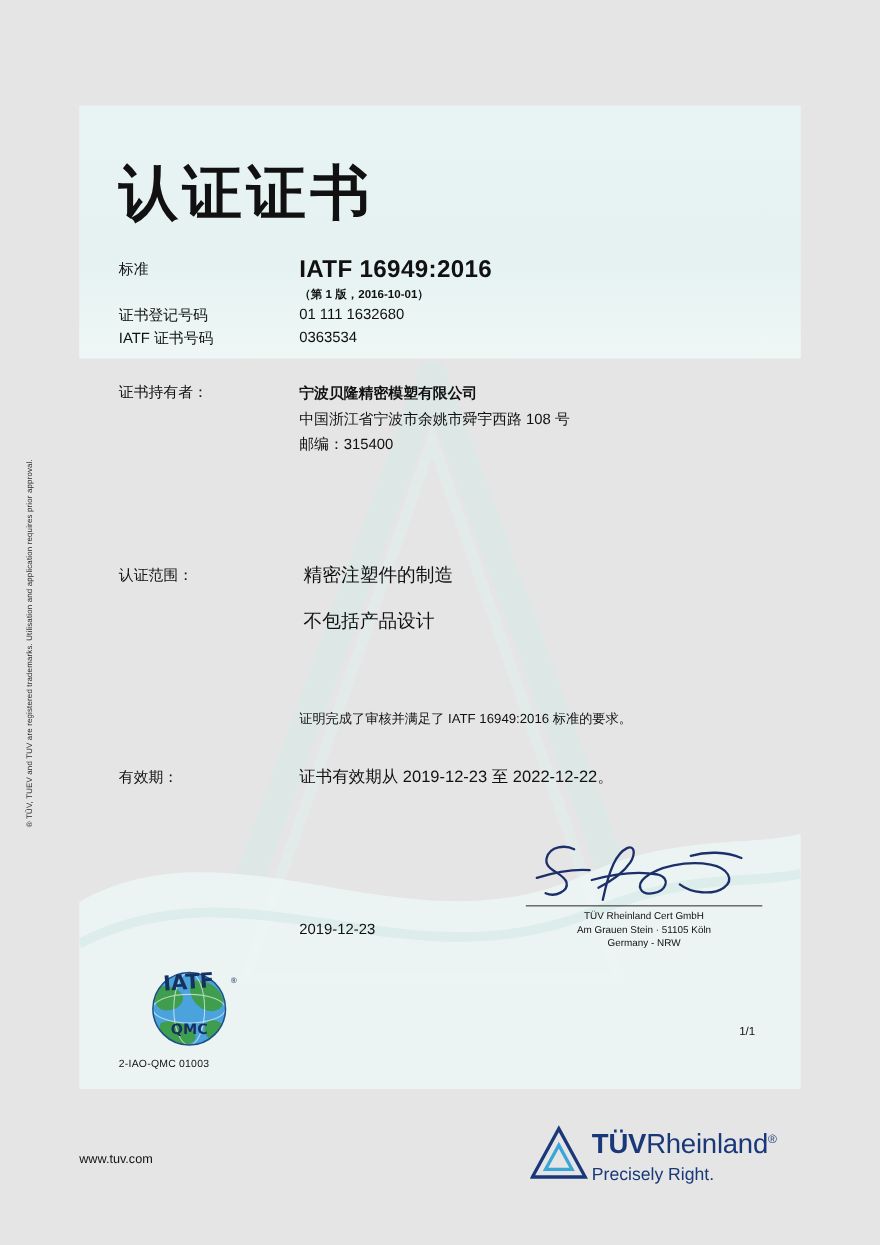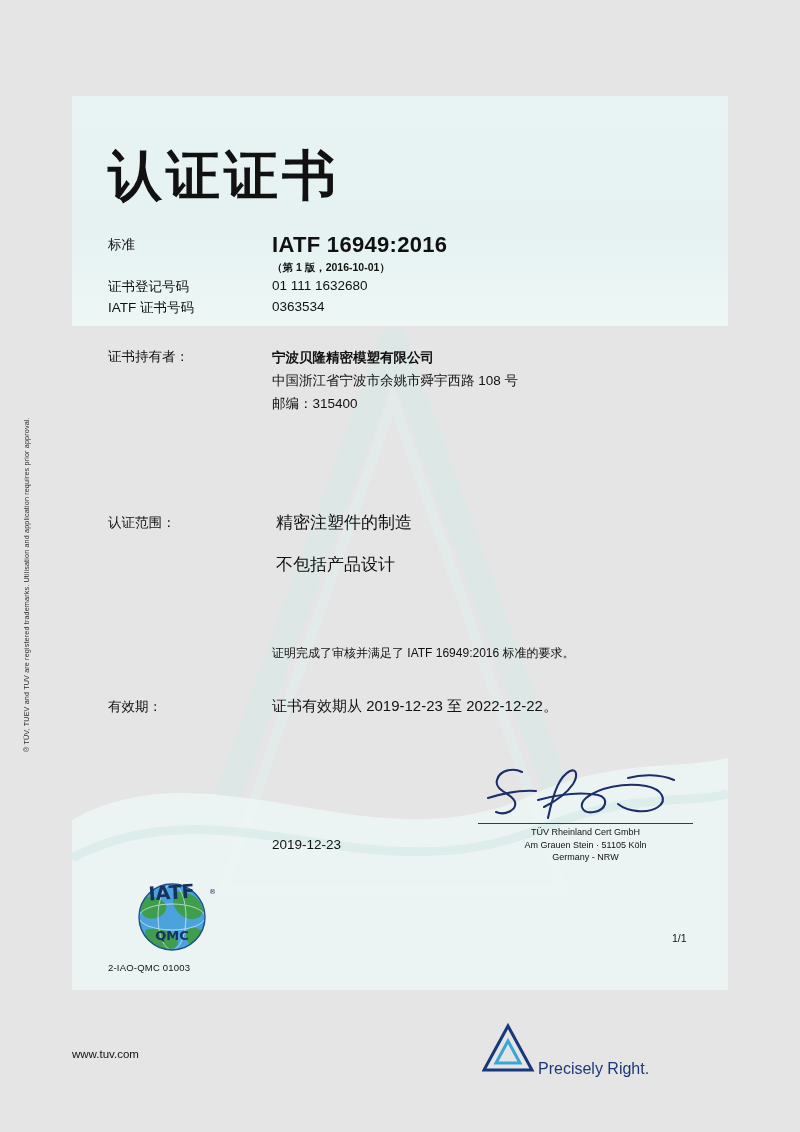--- a/index.html
+++ b/index.html
@@ -338,15 +338,18 @@
   <div class="seal-code">2-IAO-QMC 01003</div>
 
   <div class="page-num">1/1</div>
 
   <div class="footer-url">www.tuv.com</div>
 
   <svg class="tuv-logo" viewBox="0 0 246 66">
     <polygon points="26,6 50,50 2,50" fill="none" stroke="#19387a" stroke-width="3"></polygon>
     <polygon points="26,21 38,43 14,43" fill="none" stroke="#3aa6d8" stroke-width="3"></polygon>
   </svg>
+  <div class="tuv-word">
+    <b>TÜV</b><span>Rheinland</span><span class="tuv-reg">®</span>
+  </div>
   <div class="tuv-tag">Precisely Right.</div>
 
 </div>
 
 </body></html>

